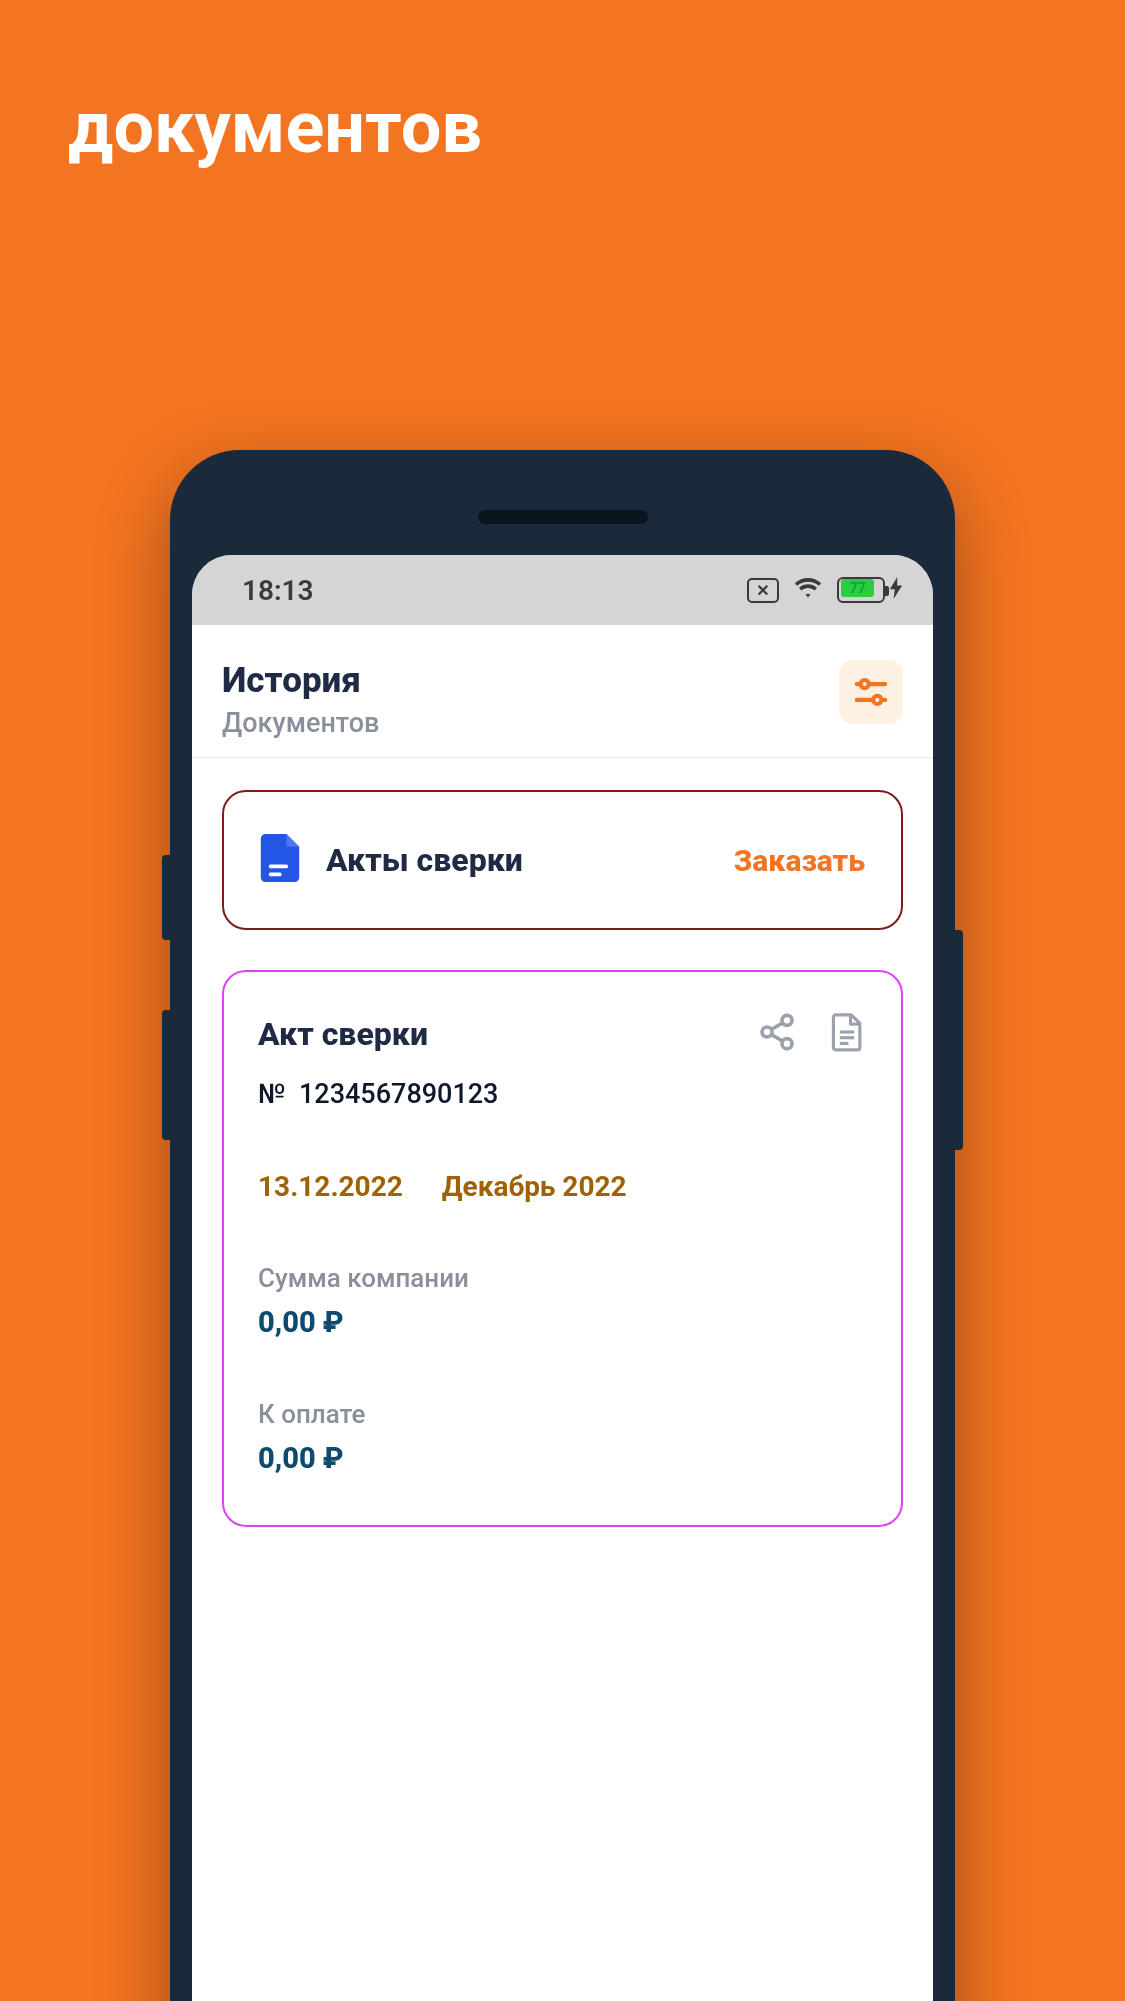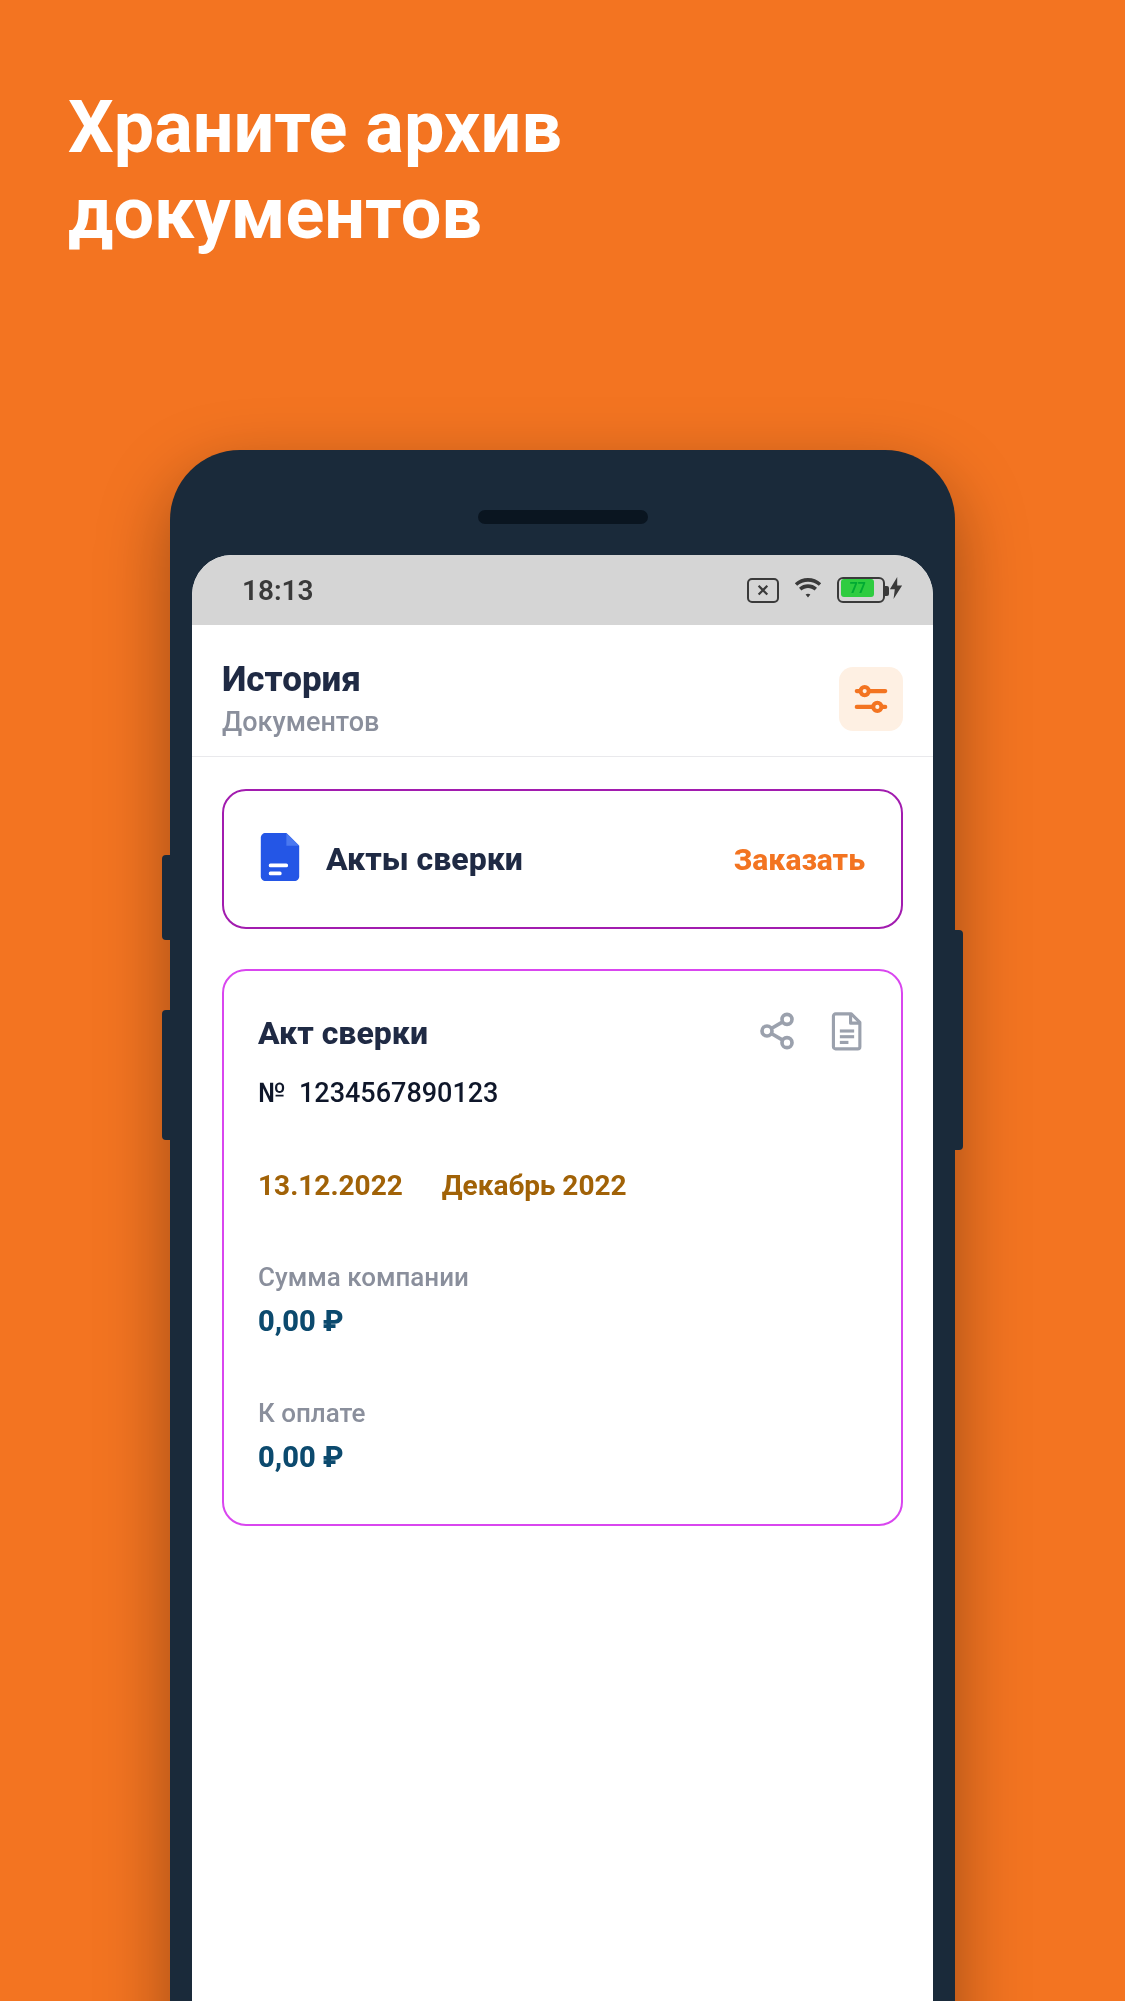--- a/index.html
+++ b/index.html
@@ -67,40 +67,39 @@
     .status-left { padding-left: 20px; }
     .status-right { display: flex; align-items: center; gap: 14px; }
     .status-icon-box { width: 32px; height: 25px; border: 2.5px solid #3a3a3a; border-radius: 5px; display: flex; align-items: center; justify-content: center; font-size: 16px; font-weight: 800; }
     .wifi-ic { display: inline-block; }
     .battery-wrap { display: flex; align-items: center; gap: 4px; }
     .battery { width: 48px; height: 26px; border: 2.5px solid #3a3a3a; border-radius: 6px; position: relative; display: flex; }
     .battery::after { content:""; position: absolute; right: -6px; top: 7px; width: 4px; height: 10px; background: #3a3a3a; border-radius: 0 2px 2px 0; }
     .battery-fill { background: #2ecc40; height: 18px; margin-left: 2px; border-radius: 3px; display: flex; align-items: center; justify-content: center; color: #0a3; font-size: 14px; font-weight: 700; }
     .bolt { font-size: 22px; color: #3a3a3a; }
     .app-header {
-      padding: 4px 30px 18px 30px;
+      padding: 35px 30px 18px 30px;
       border-bottom: 1px solid #e9e9ec;
       display: flex;
-      align-items: center;
+      align-items: flex-start;
       justify-content: space-between;
-      margin-top: 30px;
     }
     .app-header-left {}
     .app-header-title { color: #1f2a44; font-size: 35px; font-weight: 800; margin-bottom: 6px; }
     .app-header-sub { color: #8a8f9c; font-size: 27px; font-weight: 500; }
     .filter-btn {
       width: 64px; height: 64px;
       background: #fef0e3;
       border-radius: 14px;
       display: flex; align-items: center; justify-content: center;
     }
     .filter-btn svg { width: 38px; height: 38px; }
     .content { padding: 32px 30px 0 30px; }
     .verify-card {
-      border: 2px solid #a21caf;
+      border: 2px solid #7f1d1d;
       border-radius: 24px;
       padding: 42px 36px;
       display: flex;
       align-items: center;
       justify-content: space-between;
     }
     .verify-left { display: flex; align-items: center; gap: 26px; }
     .doc-icon { width: 40px; height: 48px; }
     .verify-title { color: #1f2a44; font-size: 32px; font-weight: 800; }
     .order-btn { color: #f37421; font-size: 30px; font-weight: 800; }
@@ -132,21 +131,20 @@
     .doc-dates { color: #a16207; font-size: 28px; font-weight: 700; margin-bottom: 60px; }
     .doc-dates span + span { margin-left: 32px; }
     .doc-row-label { color: #8a8f9c; font-size: 26px; font-weight: 500; margin-bottom: 12px; }
     .doc-row-value { color: #0c4a6e; font-size: 29px; font-weight: 800; margin-bottom: 60px; }
     .doc-row-value:last-child { margin-bottom: 0; }
   </style>
 </head>
 <body>
 
 <div class="promo-title">
-  <div>Храните архив</div>
   <div>документов</div>
 </div>
 
 <div class="phone-frame">
   <div class="side-btn-left-1"></div>
   <div class="side-btn-left-2"></div>
   <div class="side-btn-right"></div>
   <div class="speaker"></div>
 
   <div class="screen">

